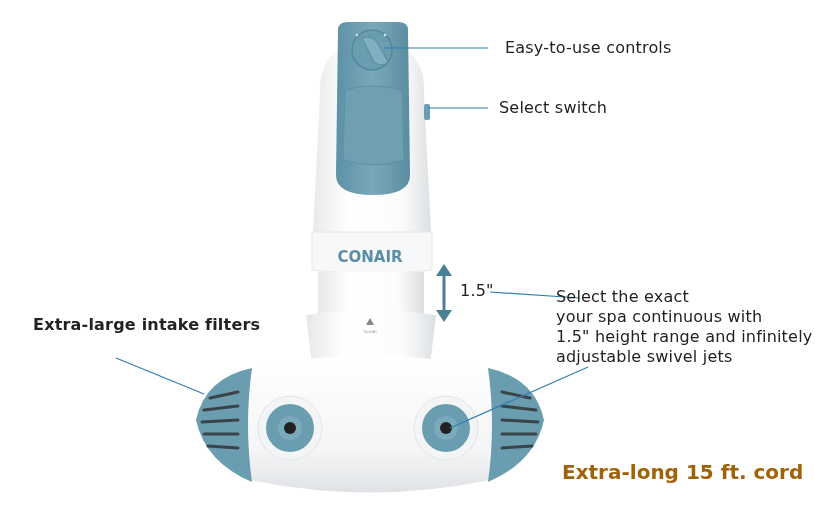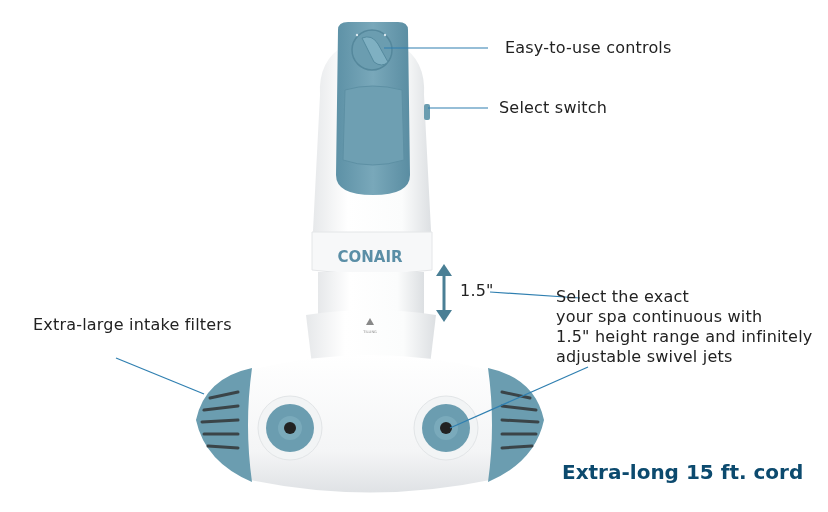--- a/index.html
+++ b/index.html
@@ -1,19 +1,19 @@
 <!DOCTYPE html>
 <html><head>
   <meta charset="utf-8">
   <style>
     html, body { margin: 0; padding: 0; background: #ffffff; }
     body { width: 828px; height: 512px; position: relative; overflow: hidden; font-family: "DejaVu Sans", sans-serif; color: #1a1a1a; }
     .label { position: absolute; font-size: 16px; color: #222; letter-spacing: 0.2px; line-height: 20px; white-space: nowrap; }
     .center-text { text-align: left; }
-    .cord { position: absolute; font-family: "DejaVu Sans", sans-serif; font-weight: bold; font-size: 20px; color: #0c4a6e; white-space: nowrap; }
+    .cord { position: absolute; font-family: "DejaVu Sans", sans-serif; font-weight: bold; font-size: 20px; color: #a16207; white-space: nowrap; }
     svg { position: absolute; left: 0; top: 0; }
   </style>
 </head>
 <body>
 
 <svg width="828" height="512" viewBox="0 0 828 512">
   <defs>
     <linearGradient id="wbody" x1="0" x2="1" y1="0" y2="0">
       <stop offset="0" stop-color="#e6e8ea"></stop>
       <stop offset="0.3" stop-color="#ffffff"></stop>
@@ -107,17 +107,17 @@
 <div class="label" style="left:499px; top:98px;">Select switch</div>
 <div class="label" style="left:460px; top:281px;">1.5"</div>
 
 <div class="label center-text" style="left:556px; top:287px; width:268px;">
   <div>Select the exact</div>
   <div>your spa continuous with</div>
   <div>1.5" height range and infinitely</div>
   <div>adjustable swivel jets</div>
 </div>
 
-<div class="label" style="left:33px; top:315px;">
+<div class="label" style="left:33px; top:315px;font-weight:bold;">
   <div>Extra-large intake filters</div>
 </div>
 
 <div class="cord" style="left:562px; top:460px;">Extra-long 15 ft. cord</div>
 
 </body></html>

